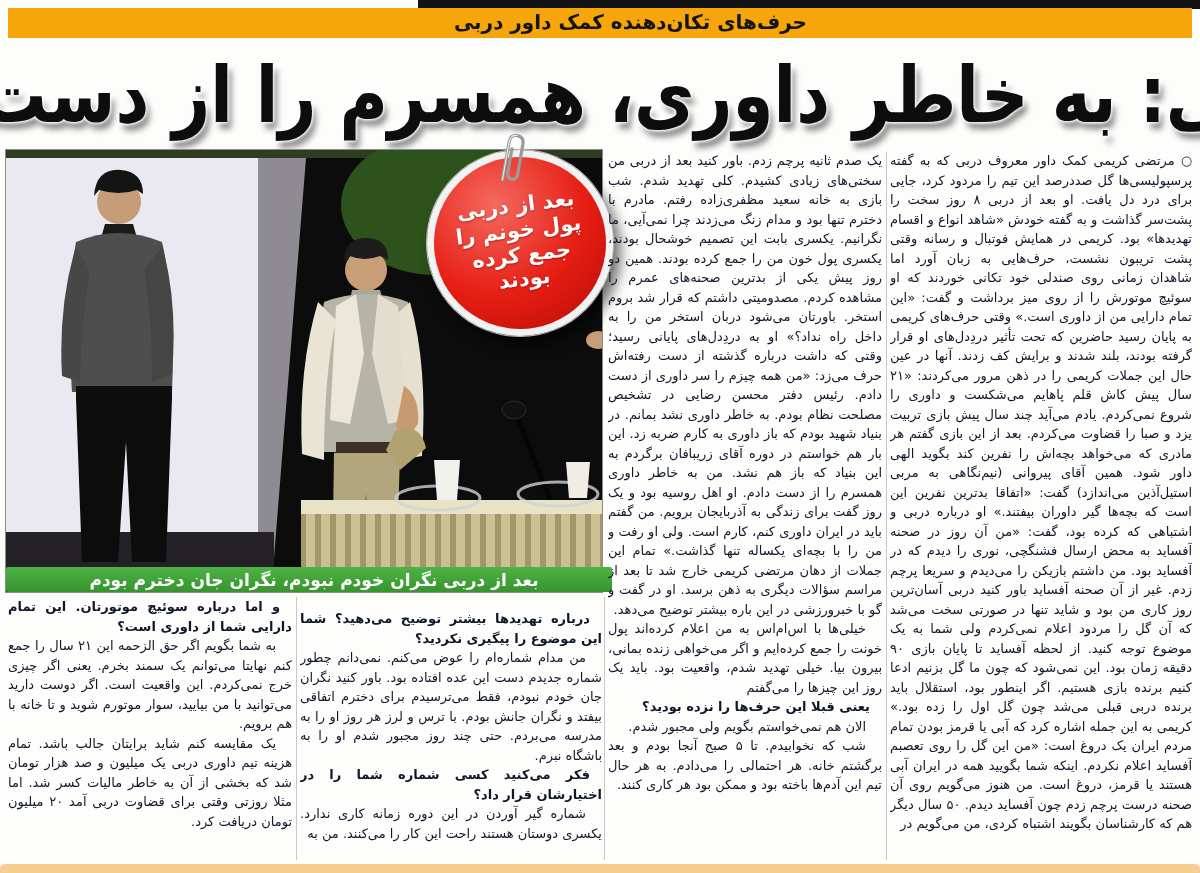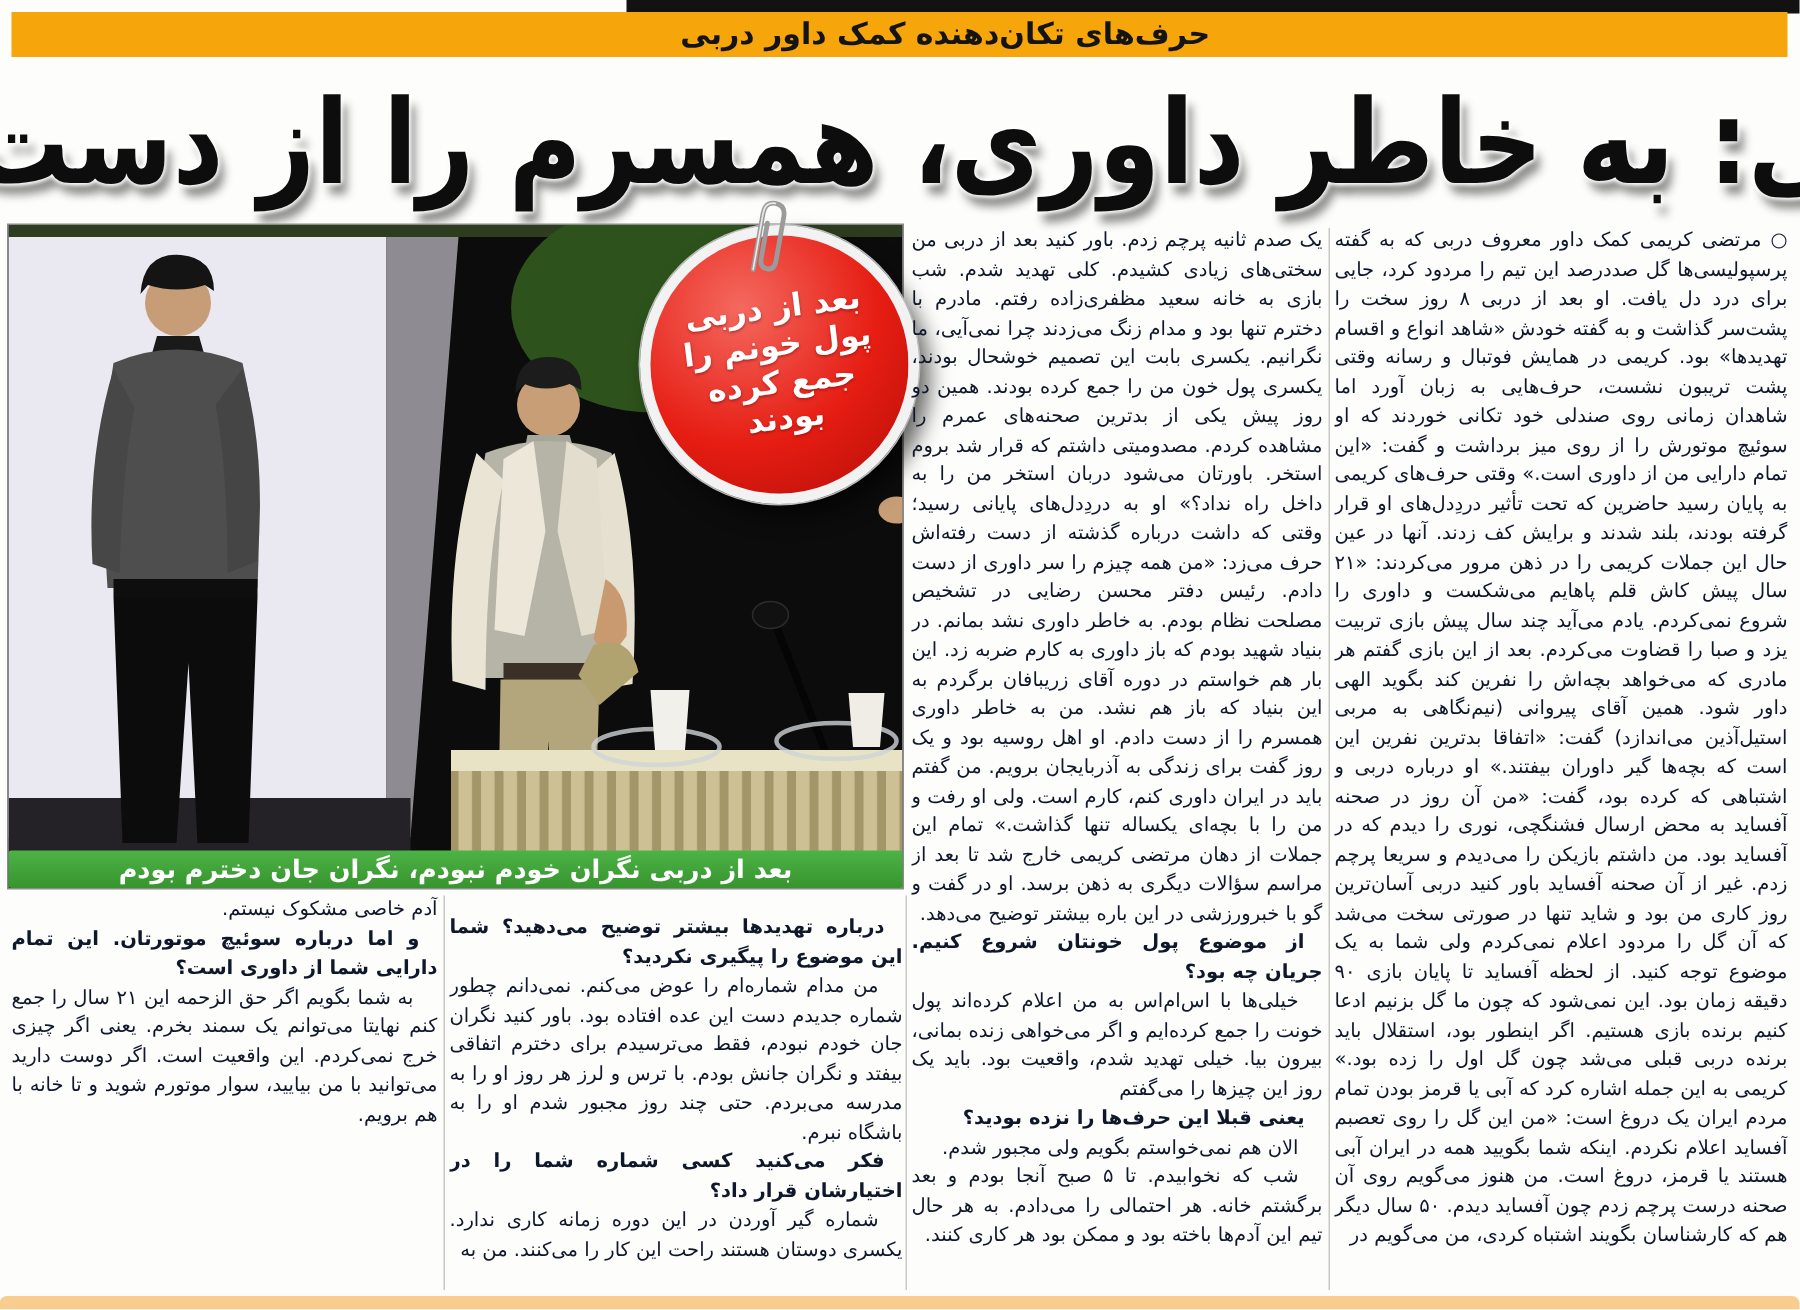--- a/index.html
+++ b/index.html
@@ -32,21 +32,21 @@
   }
 
   
   .photo{left:6px;top:150px;width:596px;height:442px;background:#0b0b0b;outline:1px solid #8b8b8b;}
   .photo svg{display:block;}
   .caption-bar{
     left:6px;top:567px;width:596px;height:25px;
     background:linear-gradient(#4db346,#37942e);
     color:#fff;font-size:17px;font-weight:bold;
     display:flex;align-items:center;justify-content:center;
-    border-radius:2px;letter-spacing:-.3px;
+    border-radius:2px;letter-spacing:-.3px;padding-left:10px;
   }
 
   
   .badge{
     left:427px;top:150px;width:172px;height:172px;border-radius:50%;
     background:radial-gradient(circle at 35% 28%,#f4695f 0%,#e61d13 55%,#b30d07 100%);
     border:7px solid #f2f2f2;
     box-shadow:0 0 0 1px #bbb,7px 9px 14px rgba(0,0,0,.6);
     display:flex;align-items:center;justify-content:center;text-align:center;
   }
@@ -163,33 +163,32 @@
 <div class="rule rule-1"></div>
 <div class="rule rule-2"></div>
 <div class="rule rule-3"></div>
 
 <div class="col col-d">
   <p>○ مرتضی کریمی کمک داور معروف دربی که به گفته پرسپولیسی‌ها گل صددرصد این تیم را مردود کرد، جایی برای درد دل یافت. او بعد از دربی ۸ روز سخت را پشت‌سر گذاشت و به گفته خودش «شاهد انواع و اقسام تهدیدها» بود. کریمی در همایش فوتبال و رسانه وقتی پشت تریبون نشست، حرف‌هایی به زبان آورد اما شاهدان زمانی روی صندلی خود تکانی خوردند که او سوئیچ موتورش را از روی میز برداشت و گفت: «این تمام دارایی من از داوری است.» وقتی حرف‌های کریمی به پایان رسید حاضرین که تحت تأثیر دردِدل‌های او قرار گرفته بودند، بلند شدند و برایش کف زدند. آنها در عین حال این جملات کریمی را در ذهن مرور می‌کردند: «۲۱ سال پیش کاش قلم پاهایم می‌شکست و داوری را شروع نمی‌کردم. یادم می‌آید چند سال پیش بازی تربیت یزد و صبا را قضاوت می‌کردم. بعد از این بازی گفتم هر مادری که می‌خواهد بچه‌اش را نفرین کند بگوید الهی داور شود. همین آقای پیروانی (نیم‌نگاهی به مربی استیل‌آذین می‌اندازد) گفت: «اتفاقا بدترین نفرین این است که بچه‌ها گیر داوران بیفتند.» او درباره دربی و اشتباهی که کرده بود، گفت: «من آن روز در صحنه آفساید به محض ارسال فشنگچی، نوری را دیدم که در آفساید بود. من داشتم بازیکن را می‌دیدم و سریعا پرچم زدم. غیر از آن صحنه آفساید باور کنید دربی آسان‌ترین روز کاری من بود و شاید تنها در صورتی سخت می‌شد که آن گل را مردود اعلام نمی‌کردم ولی شما به یک موضوع توجه کنید. از لحظه آفساید تا پایان بازی ۹۰ دقیقه زمان بود. این نمی‌شود که چون ما گل بزنیم ادعا کنیم برنده بازی هستیم. اگر اینطور بود، استقلال باید برنده دربی قبلی می‌شد چون گل اول را زده بود.» کریمی به این جمله اشاره کرد که آبی یا قرمز بودن تمام مردم ایران یک دروغ است: «من این گل را روی تعصبم آفساید اعلام نکردم. اینکه شما بگویید همه در ایران آبی هستند یا قرمز، دروغ است. من هنوز می‌گویم روی آن صحنه درست پرچم زدم چون آفساید دیدم. ۵۰ سال دیگر هم که کارشناسان بگویند اشتباه کردی، من می‌گویم در</p>
 </div>
 
 <div class="col col-c">
   <p>یک صدم ثانیه پرچم زدم. باور کنید بعد از دربی من سختی‌های زیادی کشیدم. کلی تهدید شدم. شب بازی به خانه سعید مظفری‌زاده رفتم. مادرم با دخترم تنها بود و مدام زنگ می‌زدند چرا نمی‌آیی، ما نگرانیم. یکسری بابت این تصمیم خوشحال بودند، یکسری پول خون من را جمع کرده بودند. همین دو روز پیش یکی از بدترین صحنه‌های عمرم را مشاهده کردم. مصدومیتی داشتم که قرار شد بروم استخر. باورتان می‌شود دربان استخر من را به داخل راه نداد؟» او به دردِدل‌های پایانی رسید؛ وقتی که داشت درباره گذشته از دست رفته‌اش حرف می‌زد: «من همه چیزم را سر داوری از دست دادم. رئیس دفتر محسن رضایی در تشخیص مصلحت نظام بودم. به خاطر داوری نشد بمانم. در بنیاد شهید بودم که باز داوری به کارم ضربه زد. این بار هم خواستم در دوره آقای زریبافان برگردم به این بنیاد که باز هم نشد. من به خاطر داوری همسرم را از دست دادم. او اهل روسیه بود و یک روز گفت برای زندگی به آذربایجان برویم. من گفتم باید در ایران داوری کنم، کارم است. ولی او رفت و من را با بچه‌ای یکساله تنها گذاشت.» تمام این جملات از دهان مرتضی کریمی خارج شد تا بعد از مراسم سؤالات دیگری به ذهن برسد. او در گفت و گو با خبرورزشی در این باره بیشتر توضیح می‌دهد.</p>
-  <p class="q">از موضوع پول خونتان شروع کنیم. جریان چه بود؟</p>
   <p class="a">خیلی‌ها با اس‌ام‌اس به من اعلام کرده‌اند پول خونت را جمع کرده‌ایم و اگر می‌خواهی زنده بمانی، بیرون بیا. خیلی تهدید شدم، واقعیت بود. باید یک روز این چیزها را می‌گفتم</p>
   <p class="q">یعنی قبلا این حرف‌ها را نزده بودید؟</p>
   <p class="a">الان هم نمی‌خواستم بگویم ولی مجبور شدم.</p>
   <p class="a">شب که نخوابیدم. تا ۵ صبح آنجا بودم و بعد برگشتم خانه. هر احتمالی را می‌دادم. به هر حال تیم این آدم‌ها باخته بود و ممکن بود هر کاری کنند.</p>
 </div>
 
 <div class="col col-b">
   <p class="q">درباره تهدیدها بیشتر توضیح می‌دهید؟ شما این موضوع را پیگیری نکردید؟</p>
   <p class="a">من مدام شماره‌ام را عوض می‌کنم. نمی‌دانم چطور شماره جدیدم دست این عده افتاده بود. باور کنید نگران جان خودم نبودم، فقط می‌ترسیدم برای دخترم اتفاقی بیفتد و نگران جانش بودم. با ترس و لرز هر روز او را به مدرسه می‌بردم. حتی چند روز مجبور شدم او را به باشگاه نبرم.</p>
   <p class="q">فکر می‌کنید کسی شماره شما را در اختیارشان قرار داد؟</p>
   <p class="a">شماره گیر آوردن در این دوره زمانه کاری ندارد. یکسری دوستان هستند راحت این کار را می‌کنند. من به</p>
 </div>
 
 <div class="col col-a">
-  <p>آدم خاصی مشکوک نیستم.</p>
   <p class="q">و اما درباره سوئیچ موتورتان. این تمام دارایی شما از داوری است؟</p>
   <p class="a">به شما بگویم اگر حق الزحمه این ۲۱ سال را جمع کنم نهایتا می‌توانم یک سمند بخرم. یعنی اگر چیزی خرج نمی‌کردم. این واقعیت است. اگر دوست دارید می‌توانید با من بیایید، سوار موتورم شوید و تا خانه با هم برویم.</p>
+  <p class="a">یک مقایسه کنم شاید برایتان جالب باشد. تمام هزینه تیم داوری دربی یک میلیون و صد هزار تومان شد که بخشی از آن به خاطر مالیات کسر شد. اما مثلا روزتی وقتی برای قضاوت دربی آمد ۲۰ میلیون تومان دریافت کرد.</p>
 </div>
 
 <div class="abs bottom-strip"></div>
 
 </body></html>

